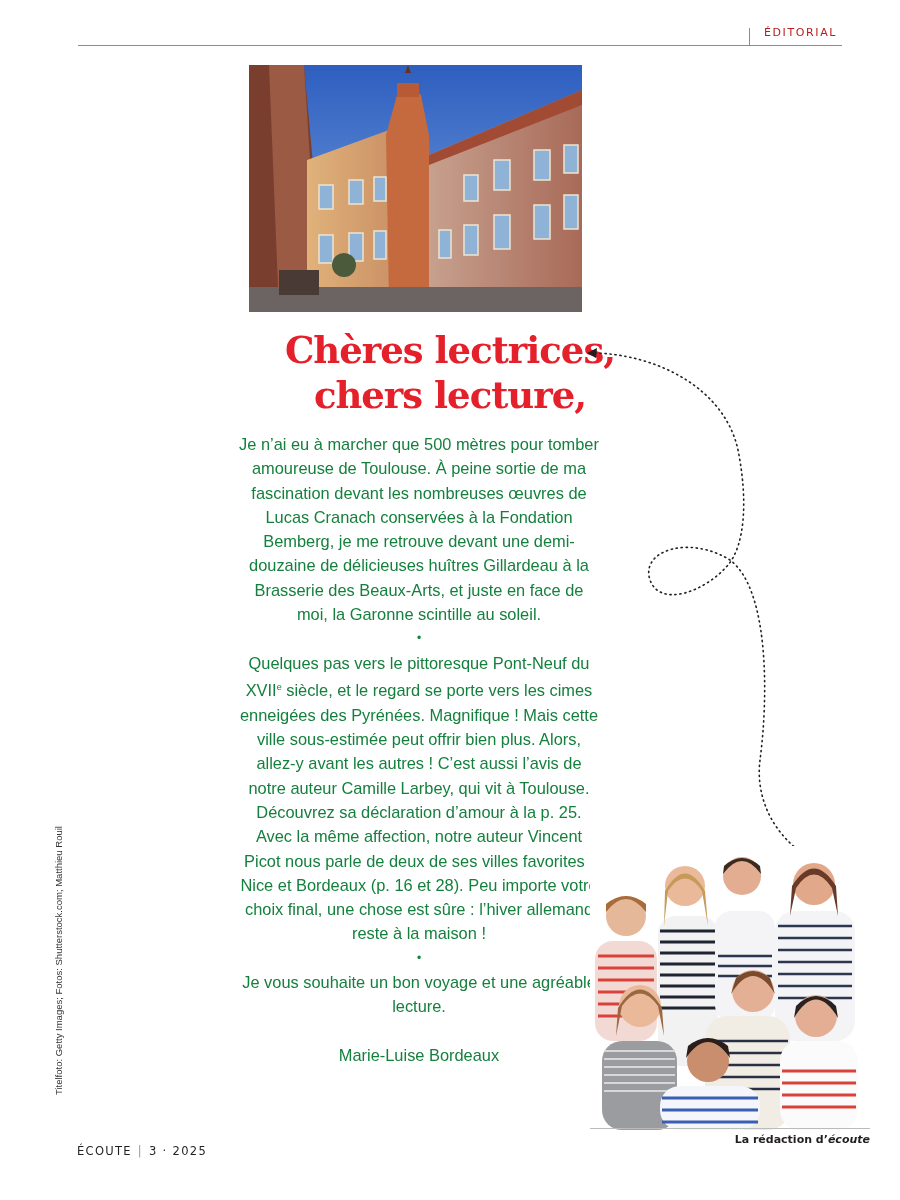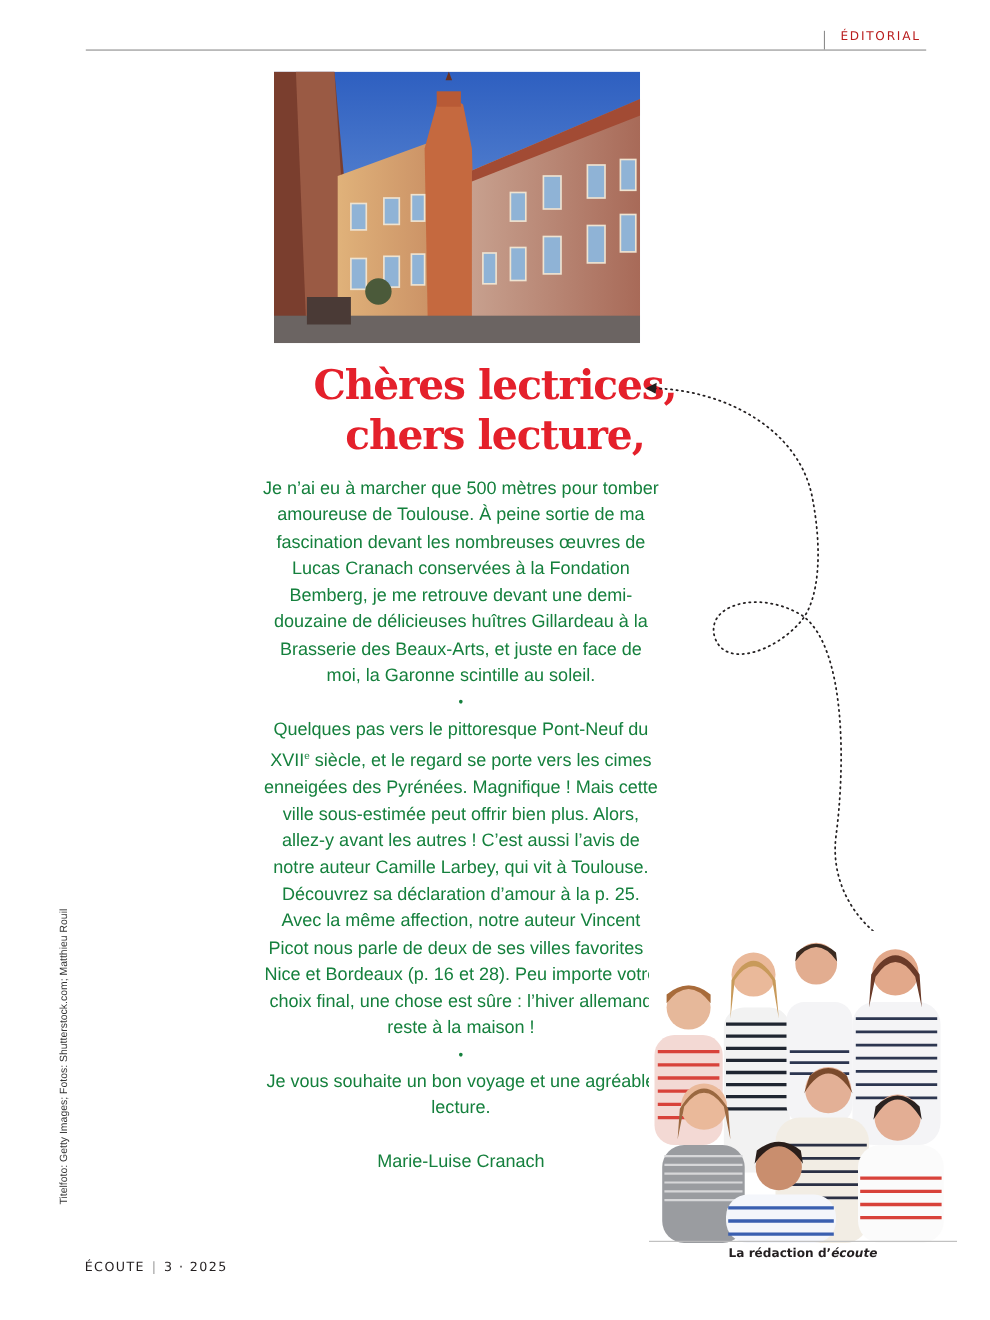--- a/index.html
+++ b/index.html
@@ -45,21 +45,21 @@
       position: absolute; left: 77px; top: 1144px; font-size: 11.5px; letter-spacing: 1.3px; color: #231f20;
     }
     .footer .sep { color: #999; margin: 0 6px; }
     .team-photo {
       position: absolute; left: 590px; top: 846px; width: 280px; height: 284px; overflow: hidden;
     }
     .team-rule {
       position: absolute; left: 590px; top: 1128px; width: 280px; height: 1px; background: #bbb;
     }
     .caption {
-      position: absolute; left: 590px; top: 1133px; width: 280px; text-align: center;
+      position: absolute; left: 590px; top: 1133px; width: 280px; text-align: right;
       font-family: "DejaVu Sans", sans-serif; font-weight: bold; font-size: 11px; color: #231f20;
     }
     .caption i { font-style: italic; }
     .dotted-path { position: absolute; left: 0; top: 0; pointer-events: none; }
   </style>
 </head>
 <body>
 
 <div class="top-rule"></div>
 <div class="section-sep"></div>
@@ -123,21 +123,21 @@
   <div>Chères lectrices,</div>
   <div>chers lecture,</div>
 </div>
 
 <div class="body-text">
   <p>Je n’ai eu à marcher que 500 mètres pour tomber amoureuse de Toulouse. À peine sortie de ma fascination devant les nombreuses œuvres de Lucas Cranach conservées à la Fondation Bemberg, je me retrouve devant une demi-douzaine de délicieuses huîtres Gillardeau à la Brasserie des Beaux-Arts, et juste en face de moi, la Garonne scintille au soleil.</p>
   <div class="bullet">•</div>
   <p><span>Quelques pas vers le pittoresque Pont-Neuf du XVII</span><sup style="font-size:9px">e</sup><span> siècle, et le regard se porte vers les cimes enneigées des Pyrénées. Magnifique ! Mais cette ville sous-estimée peut offrir bien plus. Alors, allez-y avant les autres ! C’est aussi l’avis de notre auteur Camille Larbey, qui vit à Toulouse. Découvrez sa déclaration d’amour à la p. 25. Avec la même affection, notre auteur Vincent Picot nous parle de deux de ses villes favorites : Nice et Bordeaux (p. 16 et 28). Peu importe votre choix final, une chose est sûre : l’hiver allemand reste à la maison !</span></p>
   <div class="bullet">•</div>
   <p>Je vous souhaite un bon voyage et une agréable lecture.</p>
-  <p class="signature">Marie-Luise Cranach</p>
+  <p class="signature">Marie-Luise Bordeaux</p>
 </div>
 
 <svg class="dotted-path" width="900" height="1200">
   <path d="M 595 353 C 660 355, 725 390, 738 450 C 748 500, 745 545, 728 565 C 705 592, 660 608, 650 580 C 640 550, 690 535, 730 560 C 770 590, 768 700, 760 760 C 755 800, 775 835, 805 855" fill="none" stroke="#231f20" stroke-width="1.6" stroke-dasharray="1.2 3.8" stroke-linecap="round"></path>
   <polygon points="587,353 597,348 596,358" fill="#231f20"></polygon>
 </svg>
 
 <div class="credit">Titelfoto: Getty Images; Fotos: Shutterstock.com; Matthieu Rouil</div>
 
 <div class="team-photo">

